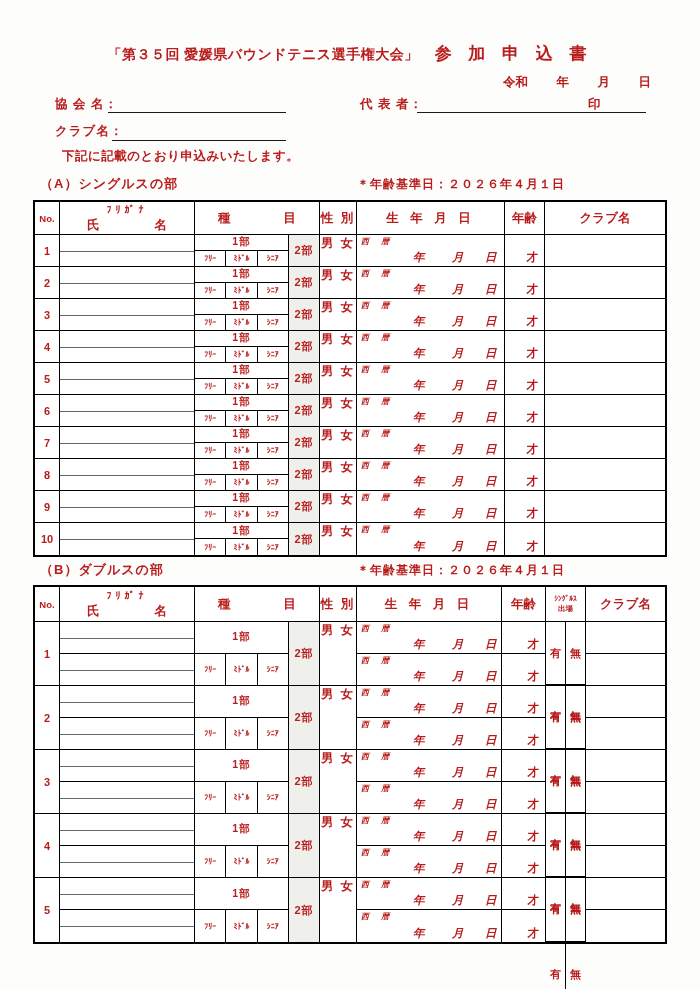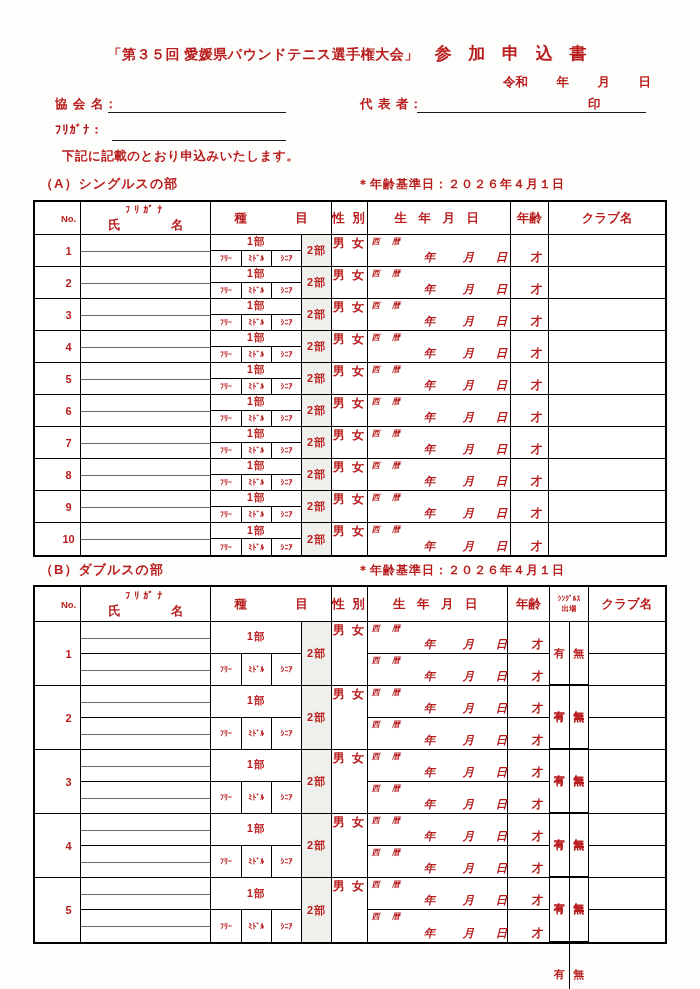--- a/index.html
+++ b/index.html
@@ -41,21 +41,21 @@
   .tbl-a { top:200px; }
   .tbl-b { top:585px; }
   .row { display:flex; border-bottom:1px solid #000; }
   .rows-holder .row:last-child { border-bottom:none; }
   .cell { border-right:1px solid #000; position:relative; height:100%; }
   .cell:last-child { border-right:none; }
   .hrow { align-items:stretch; }
   .hc { display:flex; flex-direction:column; justify-content:center; align-items:center;
         font-weight:700; font-size:12.5px; }
   
-  .c-no   { width:25px;margin-left:22px; }
+  .c-no   { width:25px; }
   .c-name { width:135px; }
   .c-event{ width:125px; }
   .c-evl  { width:94px; }
   .c-evr  { width:31px; }
   .c-sex  { width:37px; }
   .c-birth{ width:148px; }
   .c-age  { width:40px; }
   .c-club { width:120px; }
   .c-birth-b { width:145px; }
   .c-age-b   { width:44px; }
@@ -117,21 +117,21 @@
     <span>年</span>
     <span>月</span>
     <span>日</span>
   </div>
 
   <span class="lbl lbl-assoc">協 会 名：</span>
   <div class="uline u-assoc"></div>
   <span class="lbl lbl-rep">代 表 者：</span>
   <span class="lbl lbl-seal">印</span>
   <div class="uline u-rep"></div>
-  <span class="lbl lbl-phone">ﾌﾘｶﾞﾅ：</span>
+  <span class="lbl lbl-phone">クラブ名：</span>
   <div class="uline u-phone"></div>
 
   <div class="declaration">下記に記載のとおり申込みいたします。</div>
 
   <div class="sec-head sec-a">（A）シングルスの部</div>
   <div class="age-note note-a">＊年齢基準日：２０２６年４月１日</div>
 
   <div class="tbl tbl-a">
     <div class="row hrow a-h">
       <div class="cell c-no hc">

